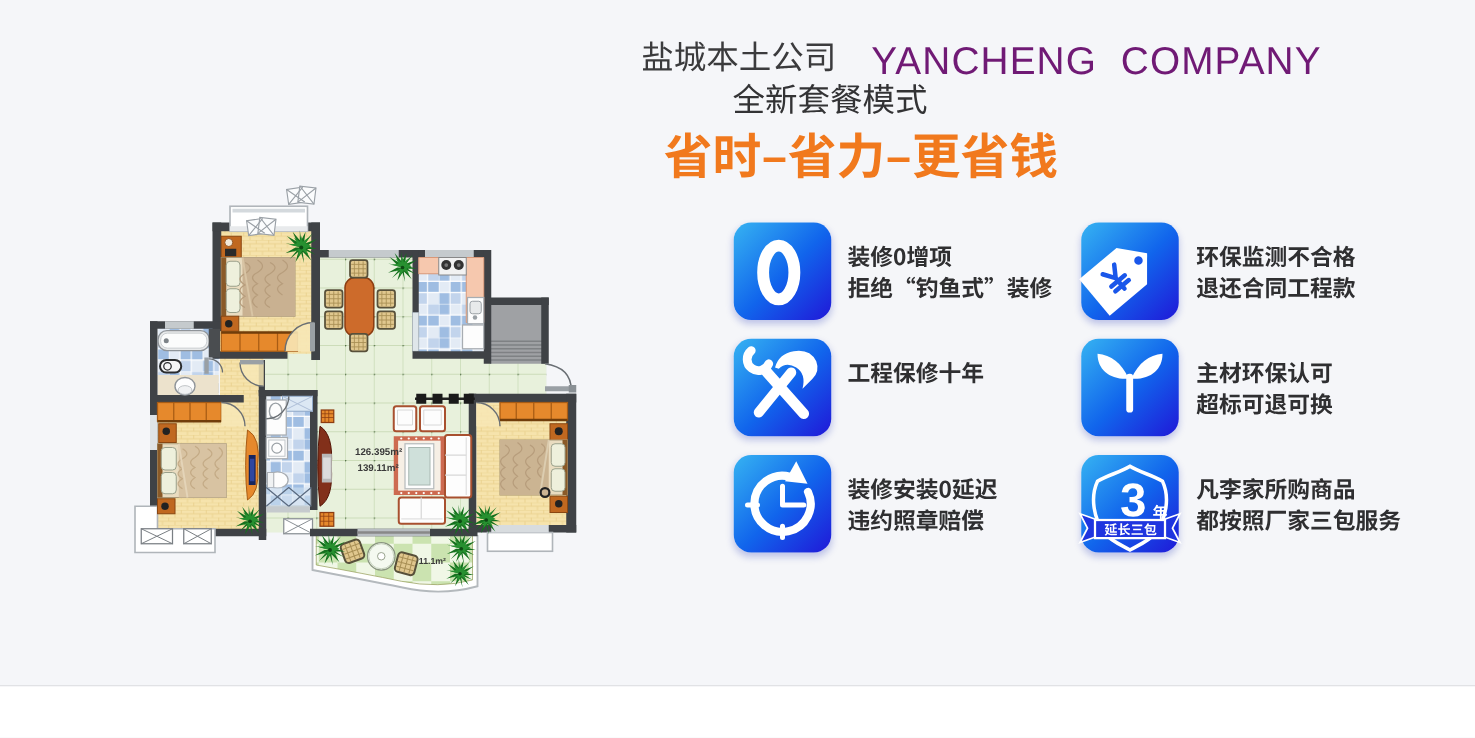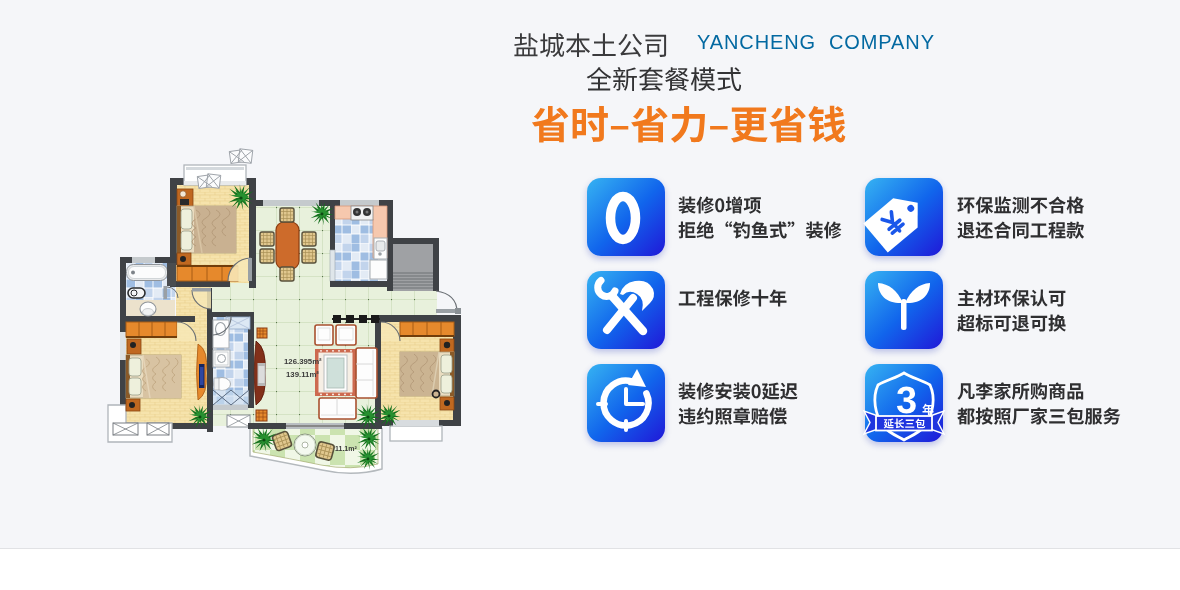--- a/index.html
+++ b/index.html
@@ -1,17 +1,17 @@
 <!DOCTYPE html>
 <html><head><meta charset="utf-8"><style>
 html,body{margin:0;padding:0}
 body{width:1180px;height:590px;position:relative;overflow:hidden;font-family:"Liberation Sans",sans-serif;background:#fff}
 .bg{position:absolute;left:0;top:0;width:1180px;height:548px;background:#f5f6f9;border-bottom:1px solid #e1e2e5}
 .tile{position:absolute;width:78px;height:78px;border-radius:14px;background:linear-gradient(135deg,#36b3f2 0%,#1165ec 52%,#2018d8 100%);box-shadow:0 3px 6px rgba(20,40,180,0.25)}
-.en{position:absolute;left:697px;top:31px;font-size:20px;color:#0369a1;letter-spacing:0.9px}
+.en{position:absolute;left:697px;top:31px;font-size:31px;color:#701a75;letter-spacing:0.9px}
 </style></head><body>
 
 <div class="bg"></div>
 <svg style="position:absolute;left:0;top:0" width="1180" height="590" viewBox="0 0 1180 590">
 
 <path fill="#3b3b3d" d="M516.5 47.4V54.6H514.4V56.3H537.5V54.6H535.6V47.4ZM518.4 54.6V49.2H522.3V54.6ZM524 54.6V49.2H528.0V54.6ZM529.7 54.6V49.2H533.7V54.6ZM528.6 33.2V46.4H530.6V38.8C532.7 40.1 535.3 41.9 536.6 43.1L537.8 41.4C536.3 40.3 533.5 38.4 531.4 37.2L530.6 38.1V33.2ZM520 33.2V37.1H515.0V38.8H520.0V43.5C517.8 43.8 515.9 44 514.4 44.2L514.6 46.0C517.9 45.6 522.5 44.9 526.9 44.3L526.9 42.5L521.9 43.2V38.8H526.4V37.1H521.9V33.2Z M540.1 51.6 540.7 53.6C542.8 52.8 545.3 51.8 547.8 50.7L547.5 49.0L545 49.9V41.3H547.5V39.5H545.0V33.5H543.1V39.5H540.4V41.3H543.1V50.6C542 51 540.9 51.4 540.1 51.6ZM561.5 41.8C560.9 44.2 560.2 46.4 559.1 48.4C558.7 45.8 558.4 42.6 558.3 39.0H563.8V37.1H561.9L563.2 36.2C562.5 35.4 561.2 34.1 560 33.3L558.7 34.2C559.8 35 561.1 36.3 561.7 37.1H558.2C558.2 35.8 558.2 34.5 558.2 33.1H556.3L556.4 37.1H548.5V45.2C548.5 48.6 548.3 52.9 545.7 55.9C546.1 56.2 546.8 56.8 547.1 57.2C549.9 53.9 550.3 48.9 550.3 45.2V44.1H553.6C553.6 48.8 553.5 50.5 553.2 50.9C553 51.1 552.8 51.2 552.5 51.2C552.2 51.2 551.4 51.2 550.5 51.1C550.8 51.5 550.9 52.2 551 52.7C551.9 52.8 552.8 52.8 553.3 52.7C553.9 52.6 554.3 52.5 554.7 52.0C555.1 51.3 555.2 49.2 555.3 43.2C555.3 43 555.3 42.5 555.3 42.5H550.3V39.0H556.5C556.7 43.5 557 47.6 557.7 50.7C556.3 52.7 554.6 54.4 552.5 55.6C553 55.9 553.7 56.6 554 57.0C555.6 55.9 557.1 54.5 558.3 52.9C559.1 55.4 560.2 56.8 561.7 56.8C563.4 56.8 563.9 55.6 564.2 51.7C563.8 51.5 563.2 51.1 562.8 50.7C562.7 53.7 562.4 54.9 561.9 54.9C561 54.9 560.3 53.5 559.7 51.0C561.3 48.5 562.5 45.6 563.3 42.2Z M577 33.2V38.6H566.7V40.6H574.5C572.6 45 569.4 49.3 566 51.4C566.4 51.8 567.1 52.5 567.4 52.9C571.2 50.4 574.5 45.7 576.5 40.6H577.0V50.2H570.9V52.2H577.0V57.1H579.0V52.2H585.1V50.2H579.0V40.6H579.4C581.4 45.7 584.7 50.4 588.6 52.9C588.9 52.3 589.6 51.6 590.1 51.2C586.5 49.1 583.2 45 581.3 40.6H589.4V38.6H579.0V33.2Z M602.9 33.2V41.5H594.0V43.4H602.9V54.0H592.4V55.9H615.7V54.0H605.0V43.4H614.0V41.5H605.0V33.2Z M625.4 33.9C623.9 37.8 621.3 41.6 618.3 43.9C618.8 44.2 619.7 44.9 620.1 45.3C623 42.7 625.8 38.8 627.5 34.5ZM634.3 33.7 632.4 34.5C634.4 38.4 637.7 42.8 640.4 45.3C640.8 44.8 641.5 44 642.1 43.6C639.4 41.5 636 37.3 634.3 33.7ZM621.2 55.4C622.2 55 623.6 54.9 637.3 54.0C638 55.1 638.6 56.1 639 56.9L641 55.9C639.7 53.5 637 49.8 634.7 47.0L632.9 47.9C633.9 49.2 635 50.7 636.1 52.2L623.9 52.9C626.5 49.9 629.1 46 631.2 42.0L629.1 41.1C627 45.4 623.8 50 622.8 51.1C621.8 52.3 621.1 53.1 620.4 53.3C620.7 53.9 621.1 54.9 621.2 55.4Z M645.5 39.5V41.2H661.1V39.5ZM645.3 34.8V36.7H664.1V54.1C664.1 54.6 664 54.8 663.5 54.8C662.9 54.8 661.1 54.8 659.4 54.8C659.6 55.4 660 56.3 660 56.9C662.4 56.9 664 56.9 664.9 56.5C665.8 56.2 666.1 55.5 666.1 54.2V34.8ZM649 45.7H657.4V50.6H649.0ZM647.1 44.0V54.2H649.0V52.3H659.3V44.0Z"></path>
 
 <path fill="#333335" d="M598.8 66.9C596.2 71 591.4 74.8 586.7 77.0C587.2 77.4 587.7 78.1 588 78.6C589.1 78.1 590.1 77.5 591.1 76.8V78.5H598.0V82.6H591.3V84.3H598.0V88.6H588.0V90.4H610.2V88.6H600.0V84.3H607.0V82.6H600.0V78.5H607.0V76.8C608 77.5 609 78.1 610 78.7C610.3 78.1 610.9 77.4 611.4 77.0C607.2 74.8 603.3 72.1 600.1 68.4L600.5 67.7ZM591.2 76.8C594.1 74.9 596.9 72.4 599 69.8C601.5 72.6 604.1 74.8 607 76.8Z M621.4 83.5C622.1 84.8 623.1 86.5 623.5 87.7L624.9 86.8C624.5 85.8 623.5 84.1 622.7 82.8ZM615.5 82.9C615 84.5 614.1 86.1 613.1 87.2C613.5 87.5 614.1 88 614.4 88.2C615.5 87 616.5 85.1 617.1 83.3ZM626.4 69.7V78.6C626.4 82.1 626.2 86.5 624 89.7C624.4 89.9 625.2 90.5 625.5 90.8C627.9 87.5 628.2 82.3 628.2 78.6V77.8H632.1V91.0H634.0V77.8H636.9V75.9H628.2V71.0C631 70.5 633.9 69.9 636.1 69.1L634.5 67.6C632.6 68.4 629.3 69.2 626.4 69.7ZM617.6 67.5C618 68.2 618.4 69.1 618.7 69.9H613.6V71.5H625.1V69.9H620.7C620.4 69 619.8 67.9 619.3 67.1ZM621.8 71.7C621.5 72.9 620.9 74.6 620.4 75.8H613.2V77.5H618.5V80.2H613.3V81.9H618.5V88.5C618.5 88.8 618.5 88.9 618.2 88.9C617.9 88.9 617.1 88.9 616.2 88.9C616.5 89.3 616.7 90.1 616.8 90.5C618.1 90.5 618.9 90.5 619.5 90.2C620.1 89.9 620.3 89.5 620.3 88.6V81.9H625.2V80.2H620.3V77.5H625.5V75.8H622.2C622.7 74.7 623.2 73.3 623.6 72.0ZM615.3 72.1C615.8 73.2 616.2 74.8 616.3 75.8L618 75.3C617.9 74.4 617.4 72.8 616.9 71.7Z M653.2 71.5C654 72.4 654.9 73.3 655.9 74.2H646.5C647.5 73.3 648.3 72.4 649.1 71.5ZM642.2 90.5C643.1 90.1 644.4 90.1 657.7 89.4C658.3 90 658.8 90.6 659.2 91.1L660.9 90.1C659.8 88.8 657.7 86.8 656.1 85.3L654.5 86.2C655.1 86.7 655.7 87.3 656.3 87.9L645 88.5C646.3 87.5 647.5 86.4 648.7 85.2H662.4V83.6H646.7V81.8H657.4V80.4H646.7V78.8H657.4V77.4H646.7V75.7H657.3V75.2C658.8 76.4 660.4 77.3 661.8 78.0C662.1 77.5 662.7 76.9 663.1 76.5C660.5 75.5 657.5 73.5 655.4 71.5H662.3V69.7H650.4C650.8 69 651.2 68.3 651.6 67.5L649.5 67.2C649.2 68 648.7 68.9 648.1 69.7H639.7V71.5H646.7C644.8 73.5 642.2 75.4 639 76.8C639.4 77.1 639.9 77.8 640.2 78.2C641.8 77.5 643.3 76.6 644.7 75.6V83.6H639.6V85.2H646.1C644.9 86.5 643.7 87.5 643.2 87.8C642.6 88.2 642.1 88.5 641.6 88.6C641.9 89.1 642.1 90 642.2 90.5Z M668 74.3C668.6 74.6 669.3 75.1 669.9 75.6C668.5 76.4 666.9 77 665.4 77.4C665.8 77.7 666.2 78.3 666.4 78.7C670.3 77.5 674.4 75.1 676.3 71.5L675.2 70.9L674.8 71.0H672.5V69.7H677.0V68.4H672.5V67.2H670.8V71.0H670.3L670.7 70.4L669.1 70.1C668.3 71.4 666.9 72.8 665 73.9C665.4 74.1 665.8 74.6 666.1 75.0C667.5 74.1 668.5 73.2 669.4 72.2H673.9C673.2 73.1 672.3 74 671.2 74.8C670.6 74.3 669.7 73.8 669 73.4ZM678 71.7C679.1 72.2 680.2 72.8 681.3 73.4C680.4 73.9 679.5 74.3 678.5 74.6C678.9 75 679.3 75.6 679.5 76.0C680.7 75.6 681.8 75 682.9 74.3C684.3 75.3 685.6 76.2 686.5 77.0L687.7 75.7C686.8 75 685.6 74.1 684.3 73.3C685.6 72.1 686.8 70.6 687.5 68.7L686.3 68.3L686.2 68.3H678.1V69.8H685.1C684.5 70.7 683.7 71.7 682.7 72.4C681.5 71.7 680.3 71.1 679.2 70.6ZM682.2 83.4V84.8H672.0V83.4ZM682.2 82.3H672.0V81.0H682.2ZM675.5 78.3C675.9 78.8 676.3 79.3 676.6 79.8H671.7C673.7 78.9 675.5 77.7 677 76.4C678.6 77.7 680.6 78.9 682.8 79.8H678.5C678.2 79.2 677.6 78.5 677.1 77.9ZM669.6 91.0C670.1 90.7 670.9 90.6 677.6 89.5C677.6 89.2 677.7 88.5 677.8 88.1L672 88.9V86.0H677.4L676.5 87.0C679.8 88.1 684 89.8 686.1 91.0L687.2 89.7C686.3 89.2 685.1 88.7 683.7 88.2C684.7 87.5 685.8 86.6 686.7 85.9L685.3 84.9C684.6 85.7 683.3 86.8 682.3 87.6C680.8 87 679.2 86.5 677.9 86.0H684.1V80.3C685.4 80.8 686.7 81.3 688 81.5C688.2 81.1 688.8 80.4 689.1 80.0C685.2 79.2 680.6 77.5 678 75.4L678.6 74.8L677 74.0C674.6 77 669.7 79.2 665.1 80.4C665.6 80.8 666 81.5 666.3 82.0C667.6 81.6 668.8 81.1 670.1 80.6V87.9C670.1 88.9 669.3 89.3 668.9 89.5C669.1 89.9 669.5 90.6 669.6 91.0Z M702.3 78.2H711.3V80.0H702.3ZM702.3 74.9H711.3V76.7H702.3ZM709 67.2V69.3H705.0V67.2H703.2V69.3H699.4V71.0H703.2V72.9H705.0V71.0H709.0V72.9H710.9V71.0H714.6V69.3H710.9V67.2ZM700.5 73.4V81.5H705.8C705.7 82.3 705.5 83 705.4 83.6H698.8V85.3H704.8C703.8 87.3 701.9 88.7 698.1 89.5C698.5 89.9 699 90.6 699.2 91.1C703.7 90 705.8 88.1 706.8 85.4C708.1 88.2 710.5 90.2 713.9 91.1C714.2 90.6 714.7 89.9 715.1 89.5C712.2 88.8 709.9 87.4 708.7 85.3H714.5V83.6H707.3C707.4 83 707.6 82.2 707.7 81.5H713.2V73.4ZM694.5 67.2V72.2H691.3V74.0H694.5V74.0C693.8 77.6 692.3 81.7 690.8 83.9C691.2 84.3 691.6 85.2 691.9 85.8C692.9 84.2 693.8 81.9 694.5 79.3V91.1H696.4V77.7C697.1 79 697.9 80.7 698.3 81.6L699.5 80.2C699.1 79.4 697.1 76.1 696.4 75.1V74.0H699.1V72.2H696.4V67.2Z M734.4 68.4C735.8 69.4 737.4 70.8 738.2 71.7L739.5 70.5C738.8 69.6 737.1 68.3 735.8 67.3ZM730.7 67.3C730.7 68.9 730.7 70.5 730.8 72.0H717.4V73.9H731.0C731.6 83.6 733.8 91.1 738.1 91.1C740.1 91.1 740.8 89.8 741.1 85.3C740.6 85 739.9 84.6 739.4 84.2C739.2 87.6 739 89.1 738.2 89.1C735.7 89.1 733.6 82.7 733 73.9H740.6V72.0H732.9C732.8 70.5 732.8 68.9 732.8 67.3ZM717.5 88.4 718.2 90.3C721.5 89.6 726.3 88.5 730.7 87.4L730.5 85.7L725 86.9V79.7H729.8V77.8H718.3V79.7H723.0V87.3Z"></path>
 
 <path fill="#f1791d" d="M540.4 107.9C539 111.2 536.5 114.6 533.8 116.7C534.9 117.3 536.9 118.6 537.8 119.4C540.4 116.9 543.2 113 545 109.1ZM548 105.9V118.8C543.2 120.6 537.6 121.8 531.8 122.5C532.7 123.4 534.1 125.5 534.7 126.5C536.1 126.3 537.6 126 539.1 125.7V142.5H543.6V141.0H559.1V142.3H563.8V122.2H550.7C554.9 120.4 558.7 118.1 561.5 115.0C562.7 116.4 563.8 117.7 564.4 118.9L568.4 116.3C566.7 113.7 563.1 110 560 107.5L556.3 109.8C557.9 111.2 559.7 112.9 561.2 114.7L557.2 112.9C556 114.3 554.4 115.5 552.6 116.6V105.9ZM543.6 130.6H559.1V132.5H543.6ZM543.6 127.5V125.7H559.1V127.5ZM543.6 135.7H559.1V137.6H543.6Z M587.9 122.3C589.8 125.2 592.3 129 593.4 131.3L597.6 128.9C596.3 126.6 593.7 123 591.8 120.3ZM581.7 124.0V131.1H576.9V124.0ZM581.7 119.9H576.9V113.1H581.7ZM572.6 108.9V138.4H576.9V135.3H586.0V108.9ZM599.1 106.1V113.1H587.5V117.7H599.1V136.2C599.1 137 598.8 137.3 598 137.3C597.1 137.3 594.2 137.3 591.5 137.2C592.2 138.5 592.9 140.6 593.1 141.9C597 141.9 599.8 141.8 601.5 141.1C603.3 140.3 603.9 139.1 603.9 136.3V117.7H607.9V113.1H603.9V106.1Z M610.9 129.6H628.3V126.0H610.9Z M639.6 107.9C638.2 111.2 635.7 114.6 633 116.7C634.1 117.3 636.1 118.6 637 119.4C639.6 116.9 642.5 113 644.2 109.1ZM647.2 105.9V118.8C642.5 120.6 636.8 121.8 631 122.5C631.9 123.4 633.3 125.5 633.9 126.5C635.4 126.3 636.8 126 638.3 125.7V142.5H642.8V141.0H658.3V142.3H663.0V122.2H649.9C654.2 120.4 657.9 118.1 660.7 115.0C661.9 116.4 663 117.7 663.6 118.9L667.7 116.3C665.9 113.7 662.3 110 659.2 107.5L655.5 109.8C657.1 111.2 658.9 112.9 660.4 114.7L656.4 112.9C655.2 114.3 653.6 115.5 651.8 116.6V105.9ZM642.8 130.6H658.3V132.5H642.8ZM642.8 127.5V125.7H658.3V127.5ZM642.8 135.7H658.3V137.6H642.8Z M684.1 105.9V114.0H672.1V118.8H683.9C683.3 125.6 680.6 133.6 670.9 138.9C672.1 139.7 673.8 141.5 674.6 142.7C685.6 136.5 688.3 126.9 689 118.8H699.9C699.3 130.5 698.5 135.6 697.3 136.8C696.8 137.3 696.3 137.4 695.5 137.4C694.4 137.4 692.1 137.4 689.7 137.2C690.6 138.6 691.3 140.7 691.3 142.1C693.7 142.2 696.1 142.2 697.6 142.0C699.3 141.8 700.4 141.3 701.6 139.9C703.3 137.8 704.1 131.9 704.9 116.2C704.9 115.6 705 114 705 114.0H689.1V105.9Z M710.1 129.6H727.6V126.0H710.1Z M735.2 114.1V130.2H739.3L735.8 131.7C736.9 133.4 738.3 134.9 739.8 136.1C737.6 137.1 734.7 137.8 731 138.4C732 139.5 733.3 141.5 733.8 142.5C738.3 141.6 741.8 140.4 744.4 138.8C750 141.3 757.2 141.9 765.7 142.1C766 140.5 766.9 138.5 767.7 137.5C759.8 137.5 753.3 137.4 748.2 135.7C749.7 134.1 750.6 132.2 751.1 130.2H763.7V114.1H751.7V111.8H766.1V107.6H731.8V111.8H746.8V114.1ZM739.6 123.9H746.8V125.1L746.7 126.4H739.6ZM751.7 126.4 751.7 125.2V123.9H759.0V126.4ZM739.6 117.9H746.8V120.4H739.6ZM751.7 117.9H759.0V120.4H751.7ZM746 130.2C745.6 131.5 744.9 132.6 743.7 133.7C742.3 132.7 741.1 131.6 740 130.2Z M777.8 107.9C776.4 111.2 773.9 114.6 771.2 116.7C772.3 117.3 774.3 118.6 775.2 119.4C777.8 116.9 780.7 113 782.4 109.1ZM785.4 105.9V118.8C780.7 120.6 775 121.8 769.2 122.5C770.1 123.4 771.5 125.5 772.1 126.5C773.6 126.3 775 126 776.5 125.7V142.5H781.0V141.0H796.5V142.3H801.2V122.2H788.1C792.4 120.4 796.2 118.1 798.9 115.0C800.1 116.4 801.2 117.7 801.8 118.9L805.9 116.3C804.2 113.7 800.5 110 797.4 107.5L793.7 109.8C795.3 111.2 797.1 112.9 798.6 114.7L794.6 112.9C793.4 114.3 791.8 115.5 790 116.6V105.9ZM781 130.6H796.5V132.5H781.0ZM781 127.5V125.7H796.5V127.5ZM781 135.7H796.5V137.6H781.0Z M834.9 108.7C836.5 109.8 838.7 111.3 839.8 112.4L842.6 109.6C841.5 108.7 839.3 107.1 837.7 106.2ZM809.7 124.9V129.1H814.8V135.1C814.8 137.2 813.4 138.6 812.6 139.3C813.3 139.9 814.4 141.5 814.8 142.4C815.5 141.5 816.9 140.7 824.5 136.2C824.2 135.3 823.7 133.4 823.5 132.1L818.9 134.7V129.1H823.6V124.9H818.9V121.1H823.0V116.9H812.8C813.5 116 814.2 115 814.8 114.0H823.6V109.6H817.1C817.5 108.8 817.8 108 818.1 107.2L814 106.0C812.8 109.4 810.7 112.7 808.4 114.9C809.1 116 810.2 118.4 810.6 119.5L811.7 118.3V121.1H814.8V124.9ZM841.1 125.3C839.9 127.3 838.4 129.1 836.7 130.7C836.3 129.1 835.9 127.3 835.6 125.4L844.7 123.7L844 119.6L835 121.3L834.7 117.6L843.7 116.1L843 112.1L834.4 113.4C834.3 110.9 834.3 108.3 834.3 105.7H829.8C829.8 108.5 829.9 111.3 830 114.0L824.7 114.9L825.5 119.0L830.3 118.3L830.7 122.0L823.9 123.3L824.7 127.4L831.3 126.2C831.7 128.9 832.2 131.4 832.9 133.7C830.1 135.6 826.8 137.1 823.4 138.2C824.5 139.3 825.7 140.8 826.3 142.0C829.2 140.9 832 139.4 834.5 137.8C836 140.7 837.9 142.4 840.3 142.4C843.4 142.4 844.5 141.1 845.3 136.3C844.3 135.9 842.9 134.9 842.1 133.9C841.9 137 841.5 138 840.8 138.0C839.9 138 838.9 136.9 838.1 135.1C840.9 132.8 843.2 130.1 845 127.0Z"></path>

